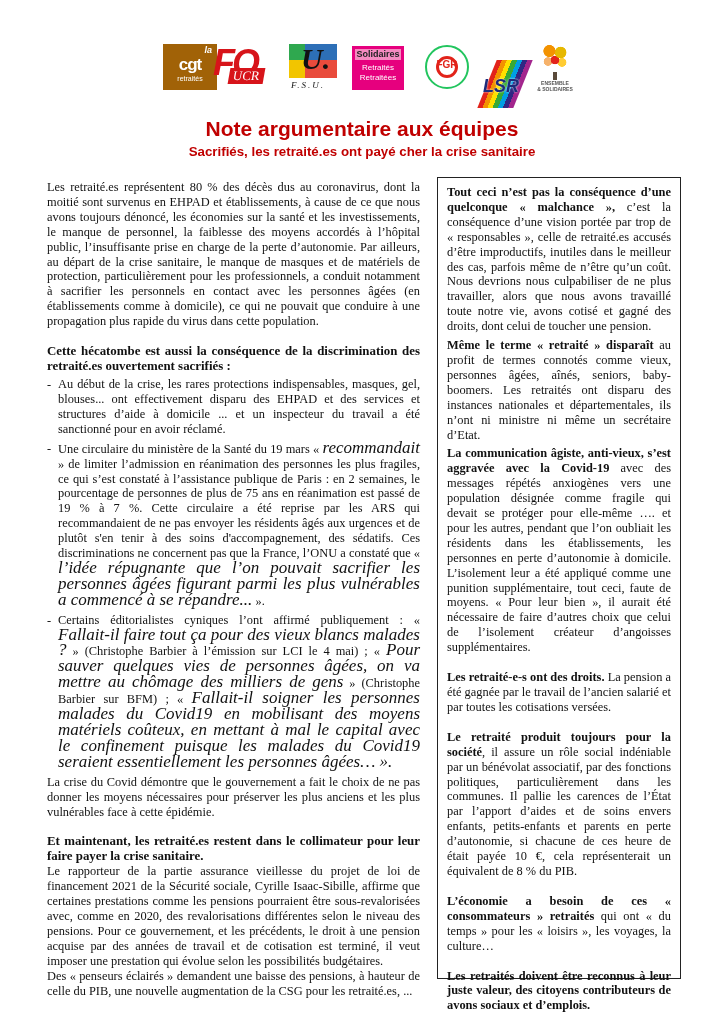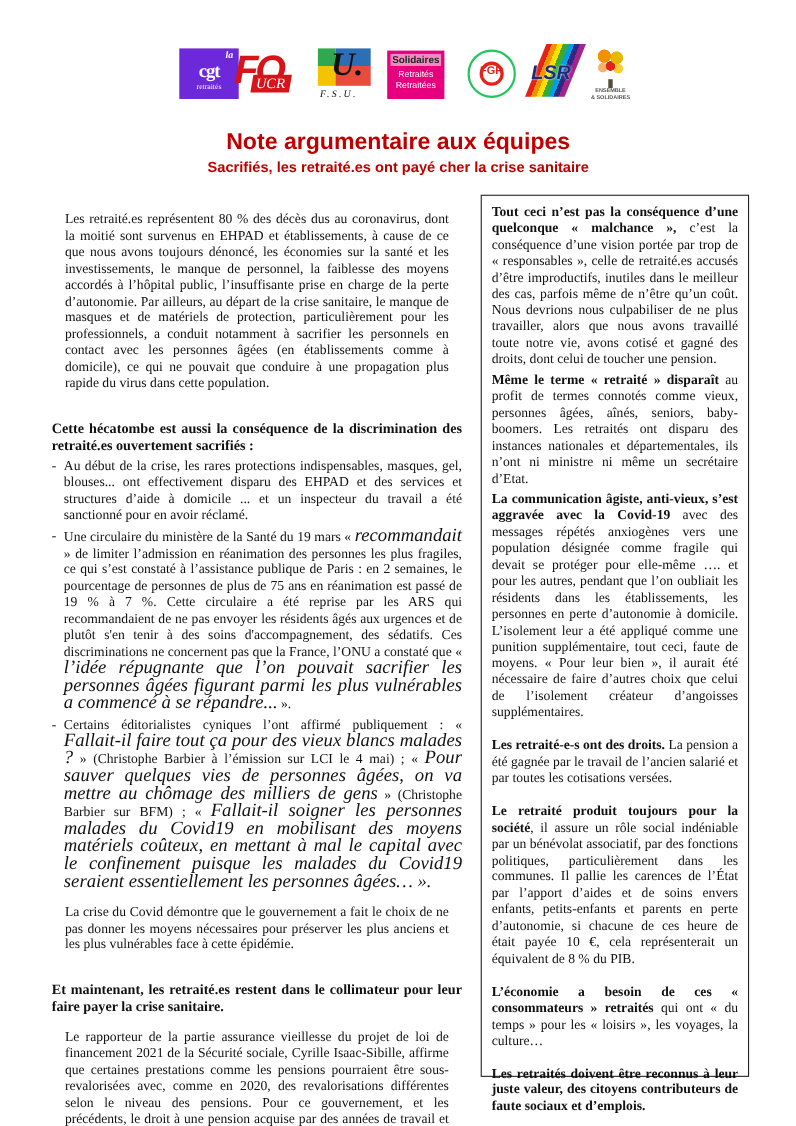--- a/index.html
+++ b/index.html
@@ -1,52 +1,52 @@
 <!DOCTYPE html>
 <html><head>
 <meta charset="utf-8">
 <style>
   html, body { margin: 0; padding: 0; background: #ffffff; }
   body { width: 724px; height: 1024px; position: relative; overflow: hidden; font-family: "Liberation Serif", "DejaVu Serif", serif; color: #111; }
   .logos { position: absolute; top: 40px; left: 163px; width: 410px; height: 56px; }
   .logo { position: absolute; top: 0; height: 56px; }
-  .logo-cgt { left: 0; width: 54px; top: 4px; height: 46px; background: #6d28d9; color: #fff; font-family: Liberation Serif, serif; font-weight: bold; text-align: center; }
+  .logo-cgt { left: 0; width: 54px; top: 4px; height: 46px; background: #a16207; color: #fff; font-family: Liberation Sans, sans-serif; font-weight: bold; text-align: center; }
   .logo-cgt .la { font-size: 9px; font-style: italic; display: block; text-align: right; padding-right: 5px; line-height: 12px; }
   .logo-cgt .big { font-size: 17px; display: block; line-height: 17px; letter-spacing: -1px; }
   .logo-cgt .small { font-size: 7px; display: block; line-height: 12px; font-weight: normal; }
   .logo-fo { left: 50px; width: 62px; top: 4px; height: 44px; }
   .logo-fo .fo { position: absolute; left: 0; top: 0; font-family: "Liberation Sans", sans-serif; font-weight: bold; font-style: italic; font-size: 36px; color: #d7141a; line-height: 38px; letter-spacing: -3px; }
   .logo-fo .ucr { position: absolute; left: 16px; top: 24px; background: #d7141a; color: #fff; font-family: "Liberation Serif", serif; font-size: 13px; padding: 0 4px; line-height: 16px; transform: skewX(-10deg); }
   .logo-fsu { left: 126px; width: 50px; top: 4px; height: 48px; }
   .logo-fsu .blocks { position: absolute; left: 0; top: 0; width: 48px; height: 34px; }
   .logo-fsu .b1 { position: absolute; left: 0; top: 0; width: 16px; height: 16px; background: #2fa84f; }
   .logo-fsu .b2 { position: absolute; left: 16px; top: 0; width: 32px; height: 16px; background: #2d6fb7; }
   .logo-fsu .b3 { position: absolute; left: 0; top: 16px; width: 16px; height: 18px; background: #f2c500; }
   .logo-fsu .b4 { position: absolute; left: 16px; top: 16px; width: 32px; height: 18px; background: #e94b3c; }
   .logo-fsu .u { position: absolute; left: 12px; top: -2px; font-family: "Liberation Serif", serif; font-weight: bold; font-style: italic; font-size: 30px; color: #111; line-height: 34px; }
   .logo-fsu .txt { position: absolute; left: 2px; top: 36px; font-family: "Liberation Serif", serif; font-style: italic; font-weight: normal; font-size: 9px; color: #111; letter-spacing: 2px; }
   .logo-sol { left: 189px; width: 52px; top: 6px; height: 44px; background: #e6007e; color: #fff; font-family: "Liberation Sans", sans-serif; text-align: center; }
   .logo-sol .t1 { font-size: 9px; font-weight: bold; color: #222; background: #f58ac0; margin: 3px 3px 3px; line-height: 11px; }
   .logo-sol .t2 { font-size: 8px; line-height: 10px; }
   .logo-fgr { left: 262px; width: 44px; height: 44px; top: 5px; border: 2px solid #22c55e; border-radius: 50%; box-sizing: border-box; }
   .logo-fgr .inner { position: absolute; left: 9px; top: 9px; width: 22px; height: 22px; border: 3px solid #e2231a; border-radius: 50%; box-sizing: border-box; }
   .logo-fgr .fg { position: absolute; left: 0; top: 12px; width: 40px; text-align: center; font-family: "Liberation Sans", sans-serif; font-weight: bold; font-size: 10px; color: #e2231a; }
-  .logo-lsr { left: 318px; width: 44px; top: 0; height: 52px; }
+  .logo-lsr { left: 318px; width: 44px; top: 20px; height: 52px; }
   .logo-lsr .stripes { position: absolute; left: 6px; top: 0; width: 36px; height: 48px; transform: skewX(-22deg); background: linear-gradient(90deg, #e2231a 0 14%, #f39200 14% 28%, #ffe000 28% 42%, #39a935 42% 57%, #009fe3 57% 71%, #312783 71% 85%, #a2258d 85% 100%); }
   .logo-lsr .txt { position: absolute; left: 2px; top: 16px; font-family: "Liberation Sans", sans-serif; font-weight: bold; font-style: italic; font-size: 18px; color: #1d2a7a; text-shadow: 0 0 2px #fff; }
   .logo-ens { left: 374px; width: 36px; top: 2px; height: 52px; text-align: center; }
   .logo-ens .tree { width: 28px; height: 30px; margin: 0 auto; border-radius: 50% 50% 40% 40%; background: radial-gradient(circle at 30% 30%, #f39200 0 20%, transparent 22%), radial-gradient(circle at 70% 35%, #e6b800 0 20%, transparent 22%), radial-gradient(circle at 50% 60%, #e2231a 0 18%, transparent 20%), radial-gradient(circle at 25% 65%, #f6b26b 0 14%, transparent 16%), radial-gradient(circle at 75% 68%, #ffcc33 0 14%, transparent 16%); }
   .logo-ens .trunk { width: 4px; height: 8px; background: #5a4a3a; margin: 0 auto; }
   .logo-ens .txt { font-family: "Liberation Sans", sans-serif; font-size: 5px; font-weight: bold; color: #555; line-height: 6px; }
 
   .title { position: absolute; top: 117px; left: 0; width: 724px; text-align: center; font-family: "Liberation Sans", sans-serif; font-weight: bold; color: #c00000; font-size: 21px; line-height: 24px; }
   .subtitle { position: absolute; top: 144px; left: 0; width: 724px; text-align: center; font-family: "Liberation Sans", sans-serif; font-weight: bold; color: #c00000; font-size: 13.3px; line-height: 16px; }
 
   .left { position: absolute; left: 47px; top: 180px; width: 373px; font-size: 12.4px; line-height: 14.9px; text-align: justify; }
-  .left p { margin: 12px; }
+  .left p { margin: 0; }
   .left .gap { height: 15px; }
   .left h3 { margin: 0; font-size: 12.9px; line-height: 15px; font-weight: bold; }
   .left ul { margin: 3px 0 0; padding: 0; list-style: none; }
   .left li { position: relative; padding-left: 11px; margin-bottom: 4px; }
   .left li::before { content: "-"; position: absolute; left: 0; top: 0; }
   .left i { font-style: italic; font-size: 17px; }
 
   .box { position: absolute; left: 437px; top: 177px; width: 244px; height: 802px; border: 1.4px solid #222; box-sizing: border-box; padding: 7px 9px 0 9px; font-size: 12.4px; line-height: 14.9px; text-align: justify; }
   .box p { margin: 0 0 4px; }
   .box .gap { height: 11px; }
@@ -119,14 +119,14 @@
   <p><b>Tout ceci n’est pas la conséquence d’une quelconque « malchance »,</b><span> c’est la conséquence d’une vision portée par trop de « responsables », celle de retraité.es accusés d’être improductifs, inutiles dans le meilleur des cas, parfois même de n’être qu’un coût. Nous devrions nous culpabiliser de ne plus travailler, alors que nous avons travaillé toute notre vie, avons cotisé et gagné des droits, dont celui de toucher une pension.</span></p>
   <p><b>Même le terme « retraité » disparaît</b><span> au profit de termes connotés comme vieux, personnes âgées, aînés, seniors, baby-boomers. Les retraités ont disparu des instances nationales et départementales, ils n’ont ni ministre ni même un secrétaire d’Etat.</span></p>
   <p><b>La communication âgiste, anti-vieux, s’est aggravée avec la Covid-19</b><span> avec des messages répétés anxiogènes vers une population désignée comme fragile qui devait se protéger pour elle-même …. et pour les autres, pendant que l’on oubliait les résidents dans les établissements, les personnes en perte d’autonomie à domicile. L’isolement leur a été appliqué comme une punition supplémentaire, tout ceci, faute de moyens. « Pour leur bien », il aurait été nécessaire de faire d’autres choix que celui de l’isolement créateur d’angoisses supplémentaires.</span></p>
   <div class="gap"></div>
   <p><b>Les retraité-e-s ont des droits.</b><span> La pension a été gagnée par le travail de l’ancien salarié et par toutes les cotisations versées.</span></p>
   <div class="gap"></div>
   <p><b>Le retraité produit toujours pour la société</b><span>, il assure un rôle social indéniable par un bénévolat associatif, par des fonctions politiques, particulièrement dans les communes. Il pallie les carences de l’État par l’apport d’aides et de soins envers enfants, petits-enfants et parents en perte d’autonomie, si chacune de ces heure de était payée 10 €, cela représenterait un équivalent de 8 % du PIB.</span></p>
   <div class="gap"></div>
   <p><b>L’économie a besoin de ces « consommateurs » retraités</b><span> qui ont « du temps » pour les « loisirs », les voyages, la culture…</span></p>
   <div class="gap"></div>
-  <p><b>Les retraités doivent être reconnus à leur juste valeur, des citoyens contributeurs de faute sociaux et d’emplois.</b><span></span></p>
+  <p><b>Les retraités doivent être reconnus à leur juste valeur, des citoyens contributeurs de avons sociaux et d’emplois.</b><span></span></p>
 </div>
 
 </body></html>

